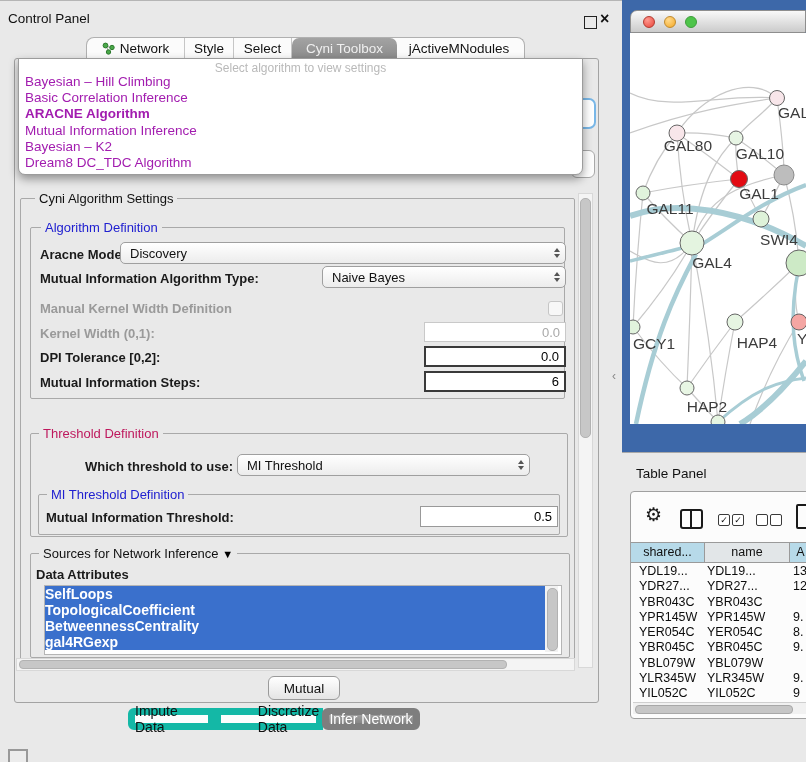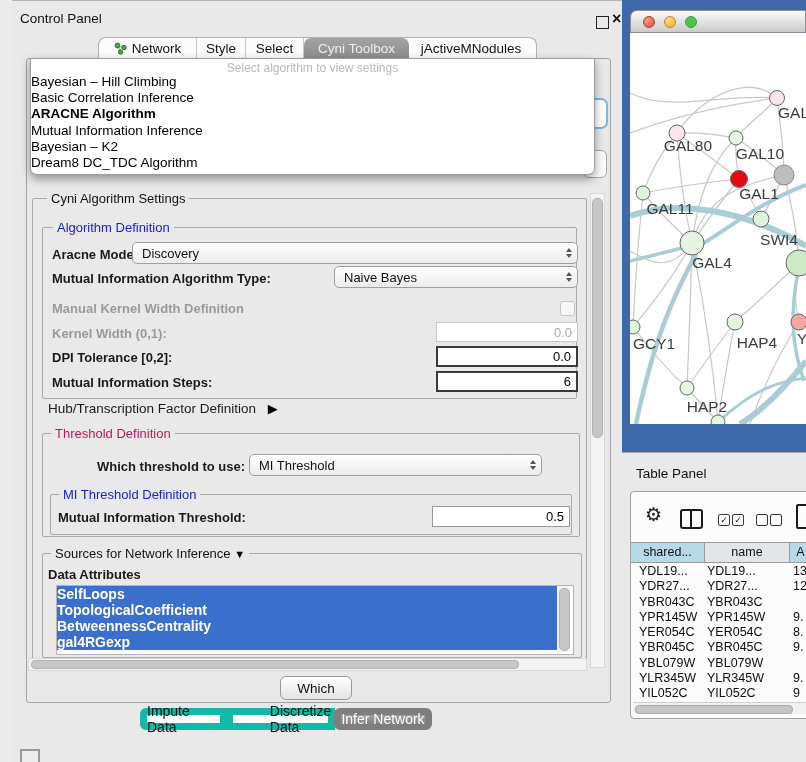--- a/index.html
+++ b/index.html
@@ -1,40 +1,40 @@
 <!DOCTYPE html>
 <html><head>
 <meta charset="utf-8">
 <style>
   html,body{margin:0;padding:0;}
   body{width:806px;height:762px;position:relative;overflow:hidden;
        background:#ebebeb;font-family:"Liberation Sans",sans-serif;color:#111;}
   .abs{position:absolute;}
 
   
-  #left{left:12px;top:0;width:622px;height:762px;background:#e9e9e9;border-top:1px solid #b5b5b5;}
+  #left{left:0;top:0;width:622px;height:762px;background:#e9e9e9;border-top:1px solid #b5b5b5;}
   .cp-title{left:8px;top:10px;font-size:13.5px;color:#111;}
   .float-btn{left:584px;top:15px;width:11px;height:11px;border:1.5px solid #222;background:transparent;}
   .close-btn{left:600px;top:9px;font-size:16px;font-weight:900;color:#111;}
 
   
   .tabstrip{left:86px;top:36px;height:21px;width:437px;background:#fbfbfb;
             border:1px solid #b0b0b0;border-bottom:none;border-radius:8px 8px 0 0;display:flex;}
   .tabseg{height:21px;display:flex;align-items:center;justify-content:center;
           font-size:13.5px;border-right:1px solid #c6c6c6;gap:5px;}
   .tabseg:last-child{border-right:none;}
   .tabseg.sel{background:linear-gradient(#a3a3a3,#8b8b8b);color:#efefef;border-radius:7px 7px 0 0;border-right:none;}
 
   
   .dd-overlay{left:18px;top:57px;width:563px;height:115px;background:#fff;
               border:1px solid #9c9c9c;border-radius:0 0 7px 7px;z-index:50;
               box-shadow:0 4px 10px rgba(0,0,0,.38);}
   .dd-ph{position:absolute;top:2px;left:0;width:100%;text-align:center;font-size:12px;color:#b9b9b9;}
   .dd-items{position:absolute;top:15px;left:0;width:100%;}
-  .dd-item{font-size:13.5px;line-height:16.2px;color:#000000;white-space:nowrap;}
+  .dd-item{font-size:13.5px;line-height:16.2px;padding-left:6px;color:#a21caf;white-space:nowrap;}
   .dd-bold{font-weight:bold;}
 
   
   .frag-blue{left:570px;top:97px;width:22px;height:27px;background:#fff;border:2.5px solid #79b7e7;border-radius:7px;z-index:5;}
   .frag-combo{left:571px;top:149px;width:22px;height:26px;background:#fdfdfd;border:1px solid #a8a8a8;border-radius:6px;z-index:5;}
 
   
   .settings-rect{left:14px;top:57px;width:583px;height:643px;border:1px solid #a3a3a3;border-radius:3px;background:#e9e9e9;}
   .vscroll{left:578px;top:192px;width:13px;height:473px;background:#f4f4f4;border:1px solid #d8d8d8;z-index:6;}
   .vscroll .thumb{position:absolute;left:1px;top:4px;width:9px;height:238px;background:#c7c7c7;border:1px solid #b2b2b2;border-radius:5px;}
@@ -196,24 +196,20 @@
   </div>
   <div class="abs lbl lbl-dis" style="left:40px;top:300px;">Manual Kernel Width Definition</div>
   <div class="abs cbx-dis" style="left:548px;top:300px;"></div>
   <div class="abs lbl lbl-dis" style="left:40px;top:325px;">Kernel Width (0,1):</div>
   <div class="abs field field-light" style="left:424px;top:321px;width:142px;">0.0</div>
   <div class="abs lbl" style="left:40px;top:349px;">DPI Tolerance [0,2]:</div>
   <div class="abs field field-dark" style="left:424px;top:345px;width:142px;height:21px;">0.0</div>
   <div class="abs lbl" style="left:40px;top:374px;">Mutual Information Steps:</div>
   <div class="abs field field-dark" style="left:424px;top:370px;width:142px;height:21px;">6</div>
 
-  <div class="abs plainlabel" style="left:36px;top:400px;">
-    <span>Hub/Transcription Factor Definition</span>
-    <span class="tri-right" style="margin-left:8px;">▶</span>
-  </div>
 
   <div class="abs group" style="left:30px;top:432px;width:536px;height:102px;">
     <span class="legend leg-green" style="left:8px;">Threshold Definition</span>
   </div>
   <div class="abs lbl" style="left:85px;top:458px;">Which threshold to use:</div>
   <div class="abs combo" style="left:237px;top:453px;width:293px;">
     <span>MI Threshold</span>
     <span class="stepper">
         <span class="tri-up"></span>
         <span class="tri-dn"></span>
@@ -242,21 +238,21 @@
       <span class="thumb"></span>
     </div>
 
   <div class="abs vscroll">
       <span class="thumb"></span>
     </div>
   <div class="abs hscroll-outer">
       <span class="thumb"></span>
     </div>
 
-  <div class="abs apply-btn">Which</div>
+  <div class="abs apply-btn">Mutual</div>
 
   <div class="abs btab" style="left:128px;width:87px;border-radius:6px 0 0 6px;">Impute Data</div>
   <div class="abs btab" style="left:214px;width:109px;padding-left:40px;">Discretize Data</div>
   <div class="abs btab sel" style="left:322px;width:98px;">Infer Network</div>
 
   <div class="abs dock-icon"></div>
   <div class="abs collapse-handle">‹</div>
 </div>
 
 <div id="right" class="abs">

